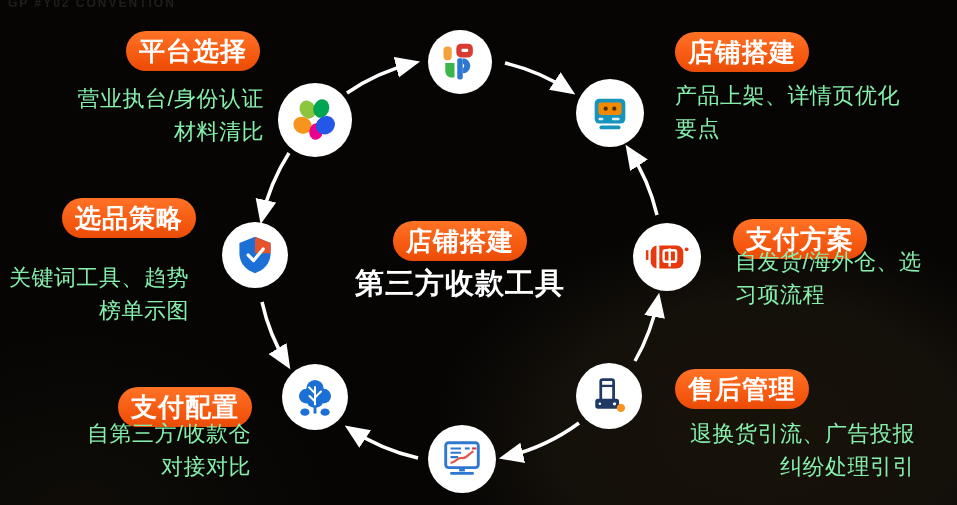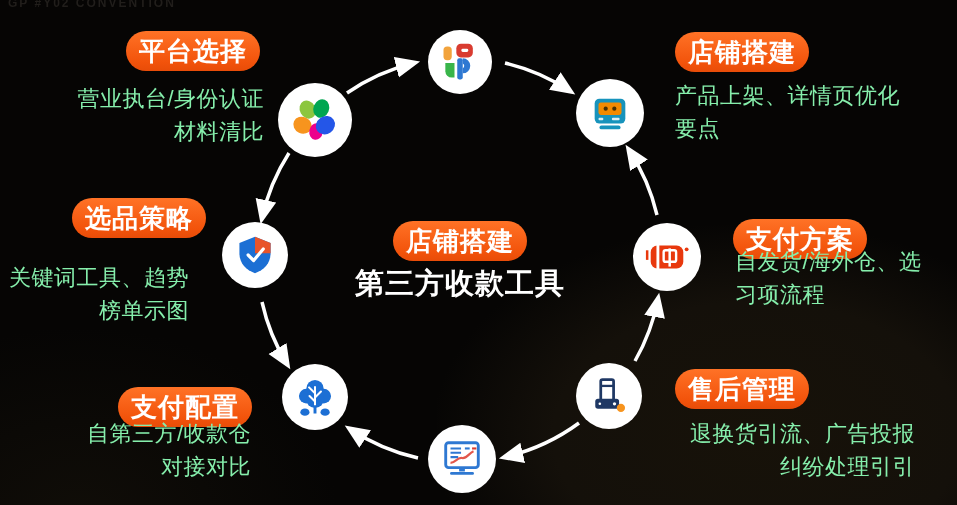--- a/index.html
+++ b/index.html
@@ -37,21 +37,21 @@
     line-height:33px;color:#86efac;white-space:nowrap;
   }
   .desc.right{text-align:right;}
   .center-badge{left:460px;top:221px;transform:translateX(-50%);}
   .center-title{
     position:absolute;left:460px;top:264px;transform:translateX(-50%);
     font-size:29px;font-weight:700;letter-spacing:1px;white-space:nowrap;
   }
   
   .b-platform{left:126px;top:31px;}
-  .b-selection{left:72px;top:198px;}
+  .b-selection{left:62px;top:198px;}
   .b-payconfig{left:118px;top:371px;margin-top:16px;}
   .b-store{left:675px;top:32px;}
   .b-payplan{left:733px;top:198px;margin-top:21px;}
   .b-aftersale{left:675px;top:369px;}
   
   .d-platform{right:693px;top:82px;}
   .d-selection{right:768px;top:245px;margin-top:16px;}
   .d-payconfig{right:706px;top:417px;}
   .d-store{left:675px;top:79px;}
   .d-payplan{left:735px;top:245px;}

